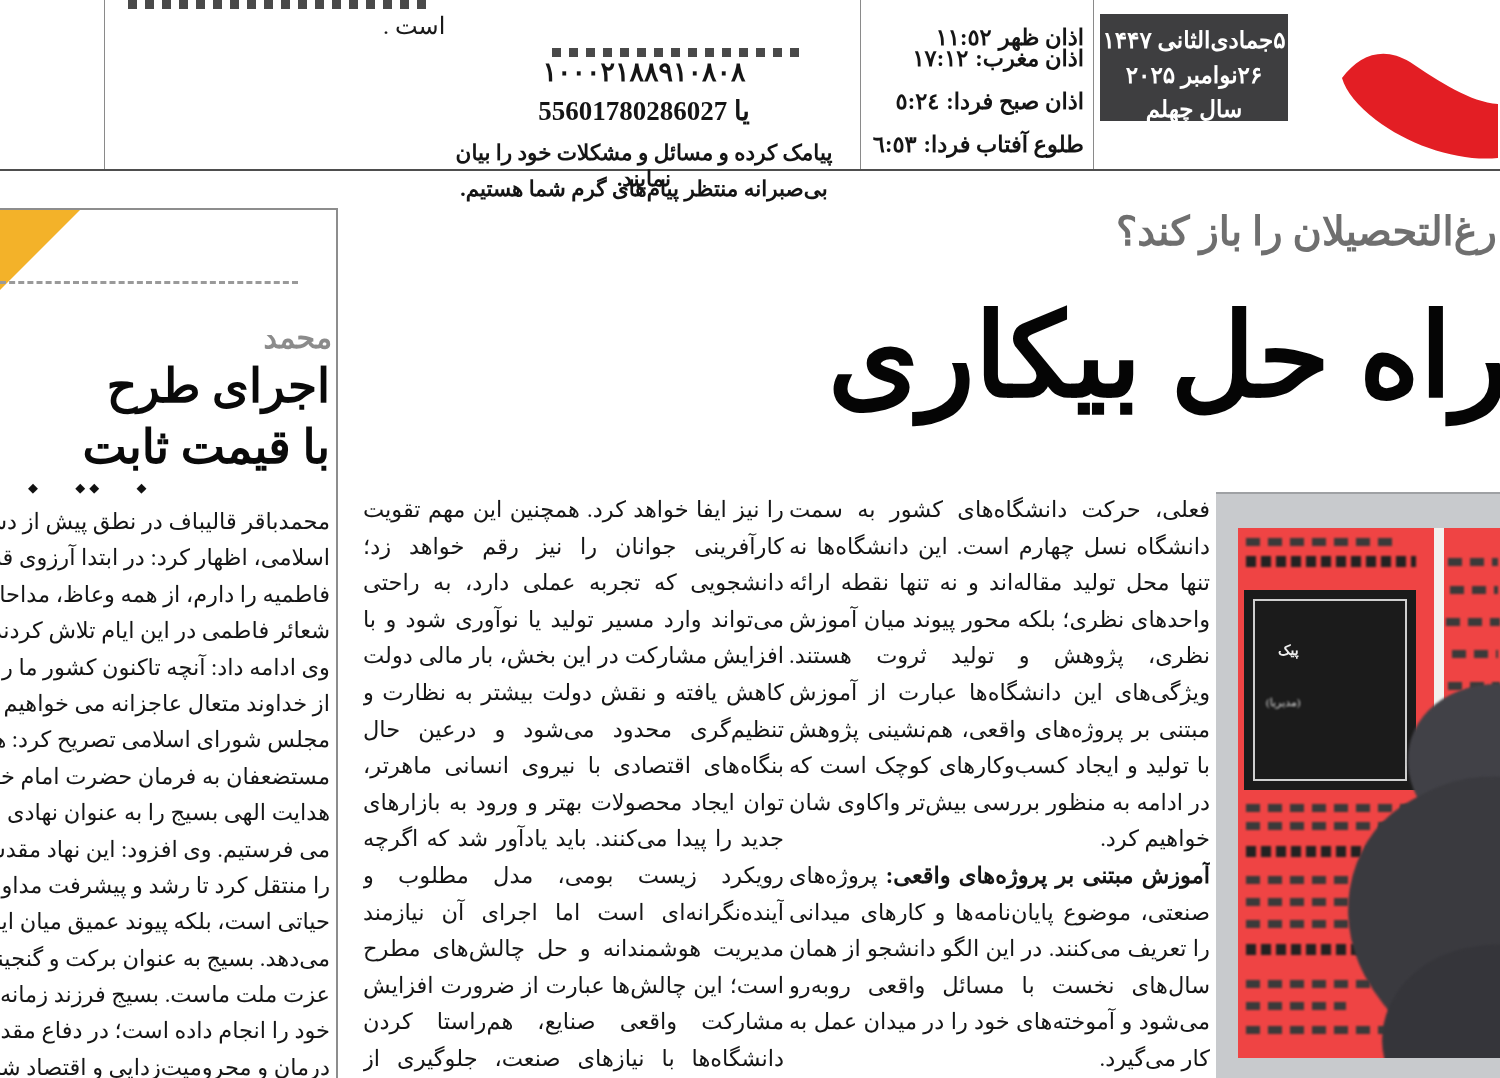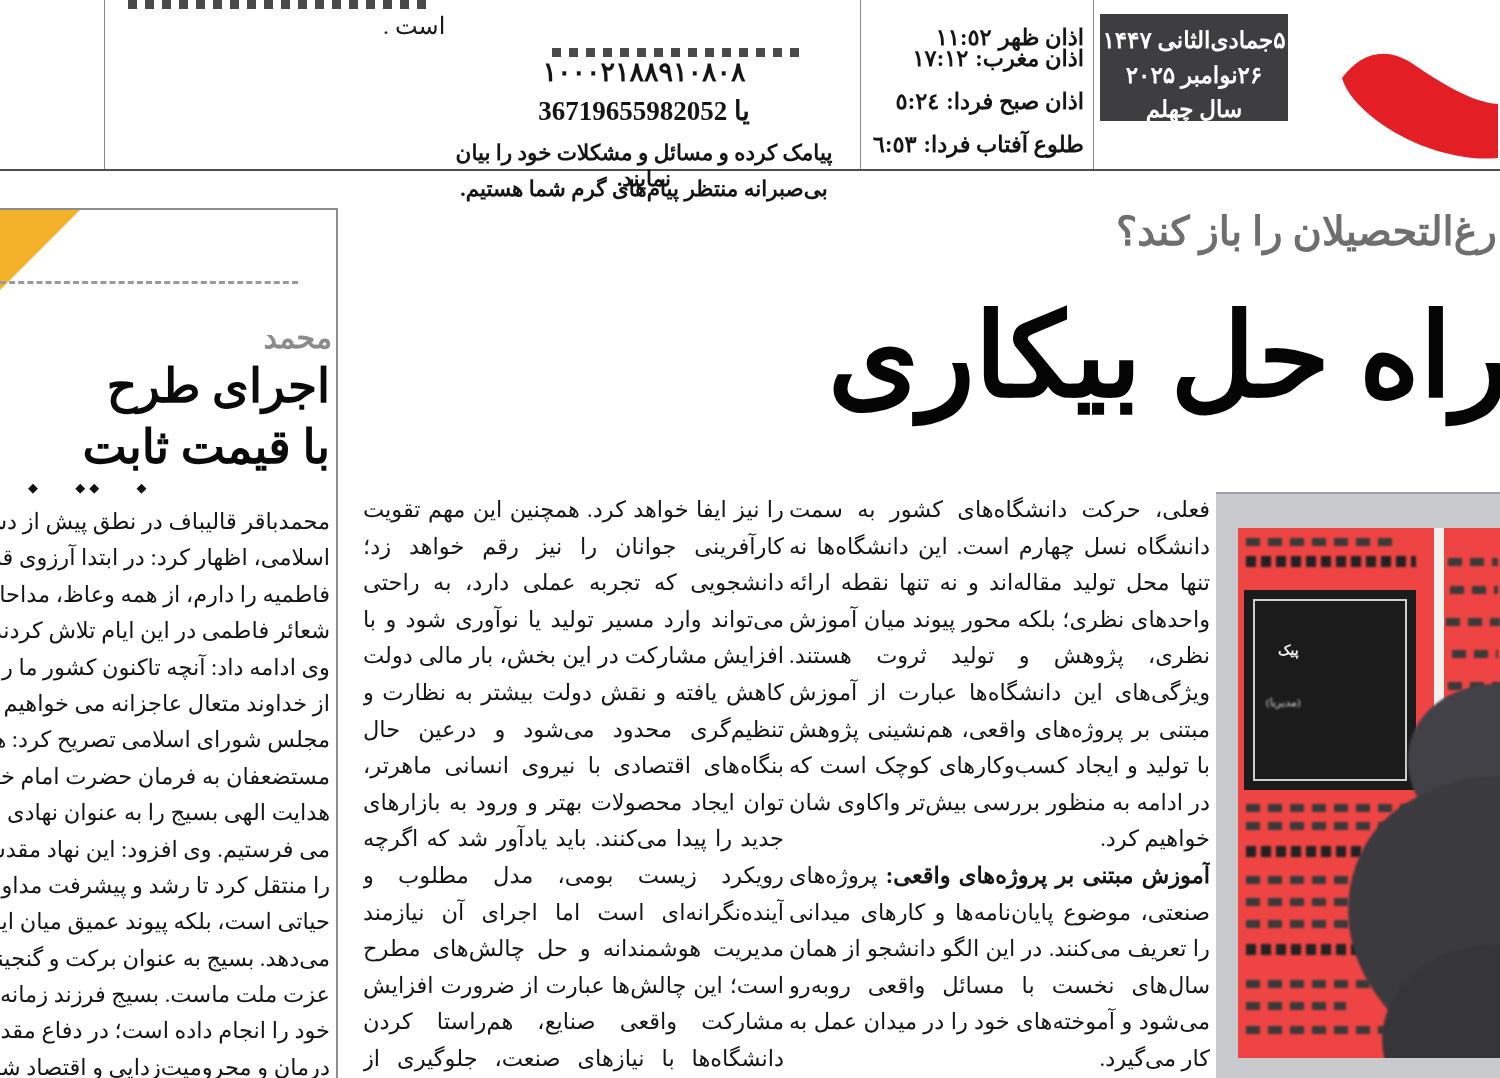--- a/index.html
+++ b/index.html
@@ -80,21 +80,21 @@
 <div class="page">
 
   <header class="topbar">
     <div class="vline" style="left:104px"></div>
     <div class="cut-row" style="left:128px;top:0;width:300px"></div>
     <span class="frag-ast">است .</span>
 
     <div class="sms">
       <div class="cut-row" style="left:120px;top:0;width:250px"></div>
       <div class="num n1">۱۰۰۰۲۱۸۸۹۱۰۸۰۸</div>
-      <div class="num n2">یا 36719655982052</div>
+      <div class="num n2">یا 55601780286027</div>
       <div class="txt t3">پیامک کرده و مسائل و مشکلات خود را بیان نمایند.</div>
       <div class="txt t4">بی‌صبرانه منتظر پیام‌های گرم شما هستیم.</div>
     </div>
 
     <div class="vline" style="left:860px"></div>
 
     <div class="prayers">
       <div class="prayer-row pr0">
         <span class="pl">اذان ظهر</span><span class="pv">١١:٥٢</span>
       </div>

